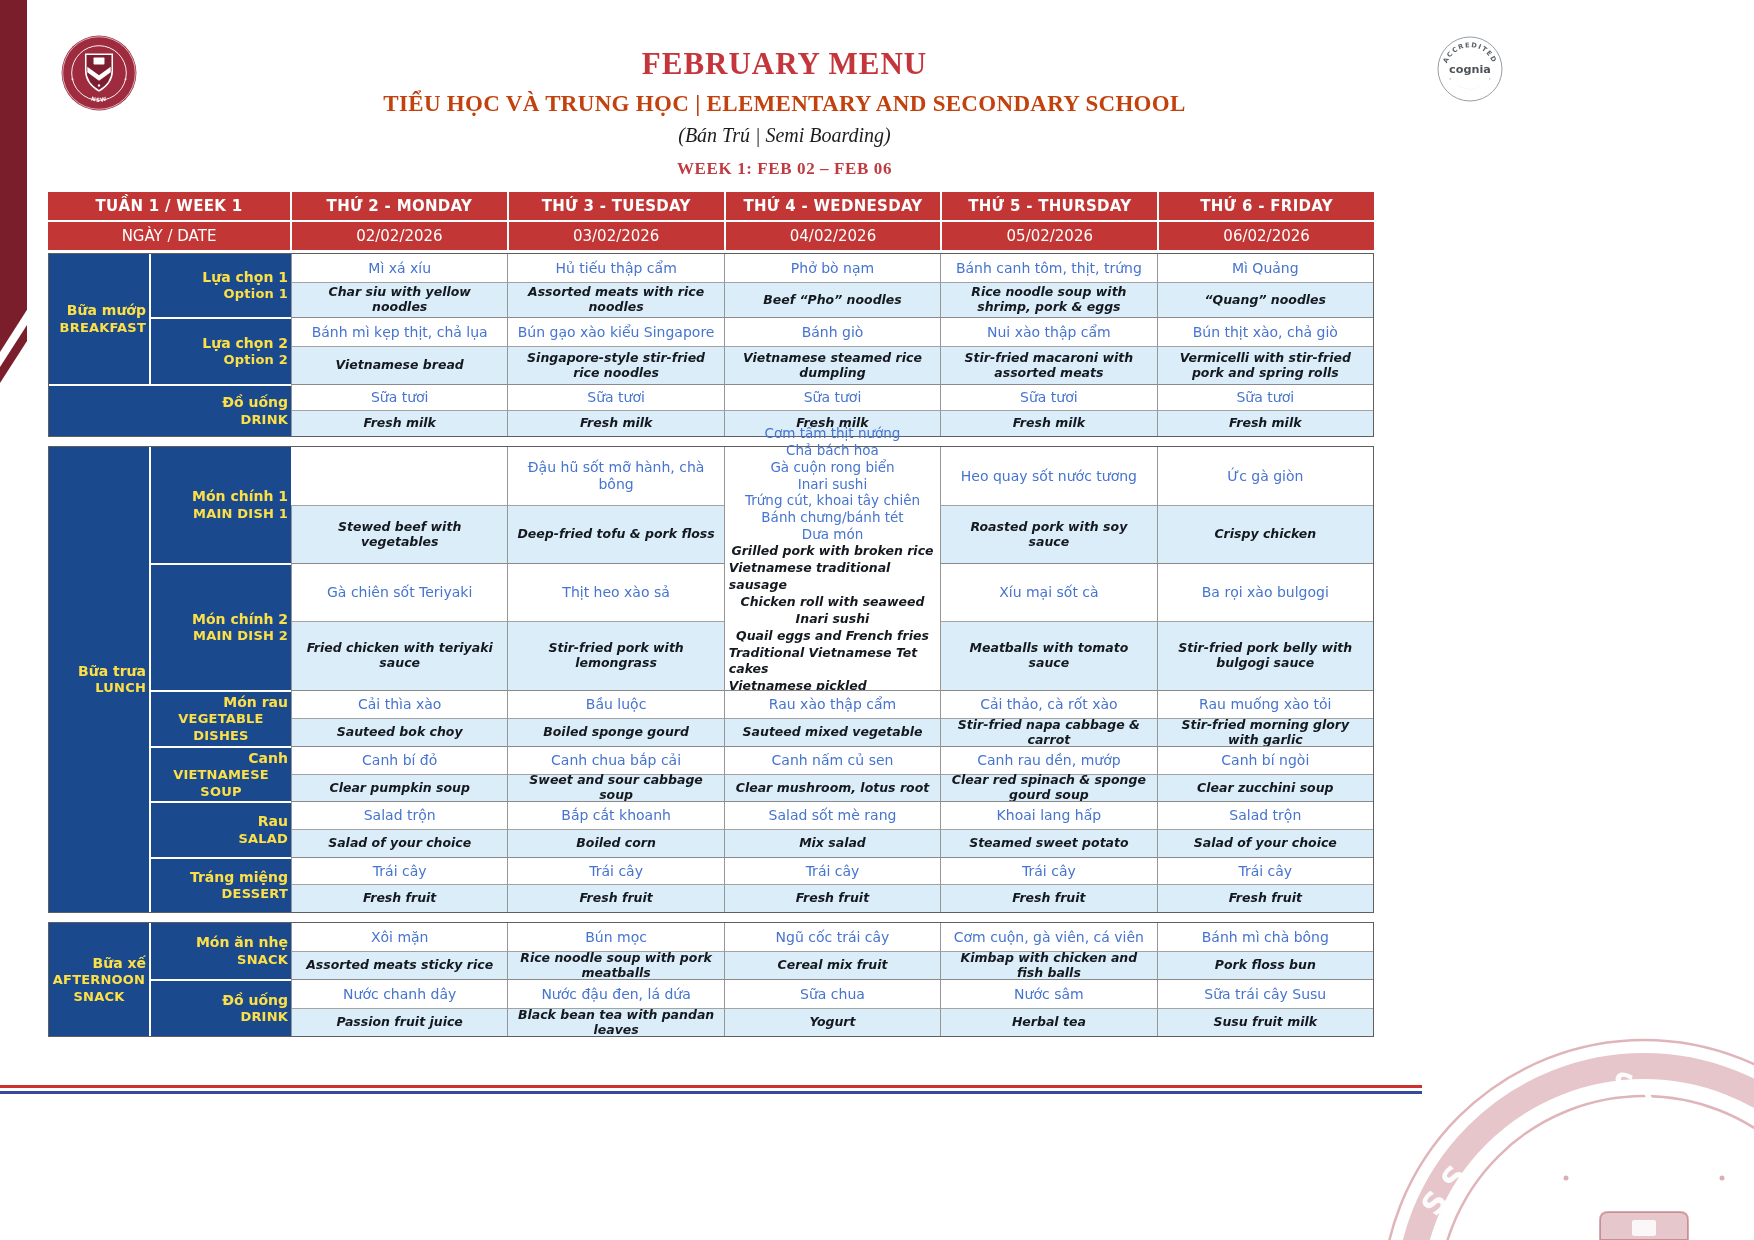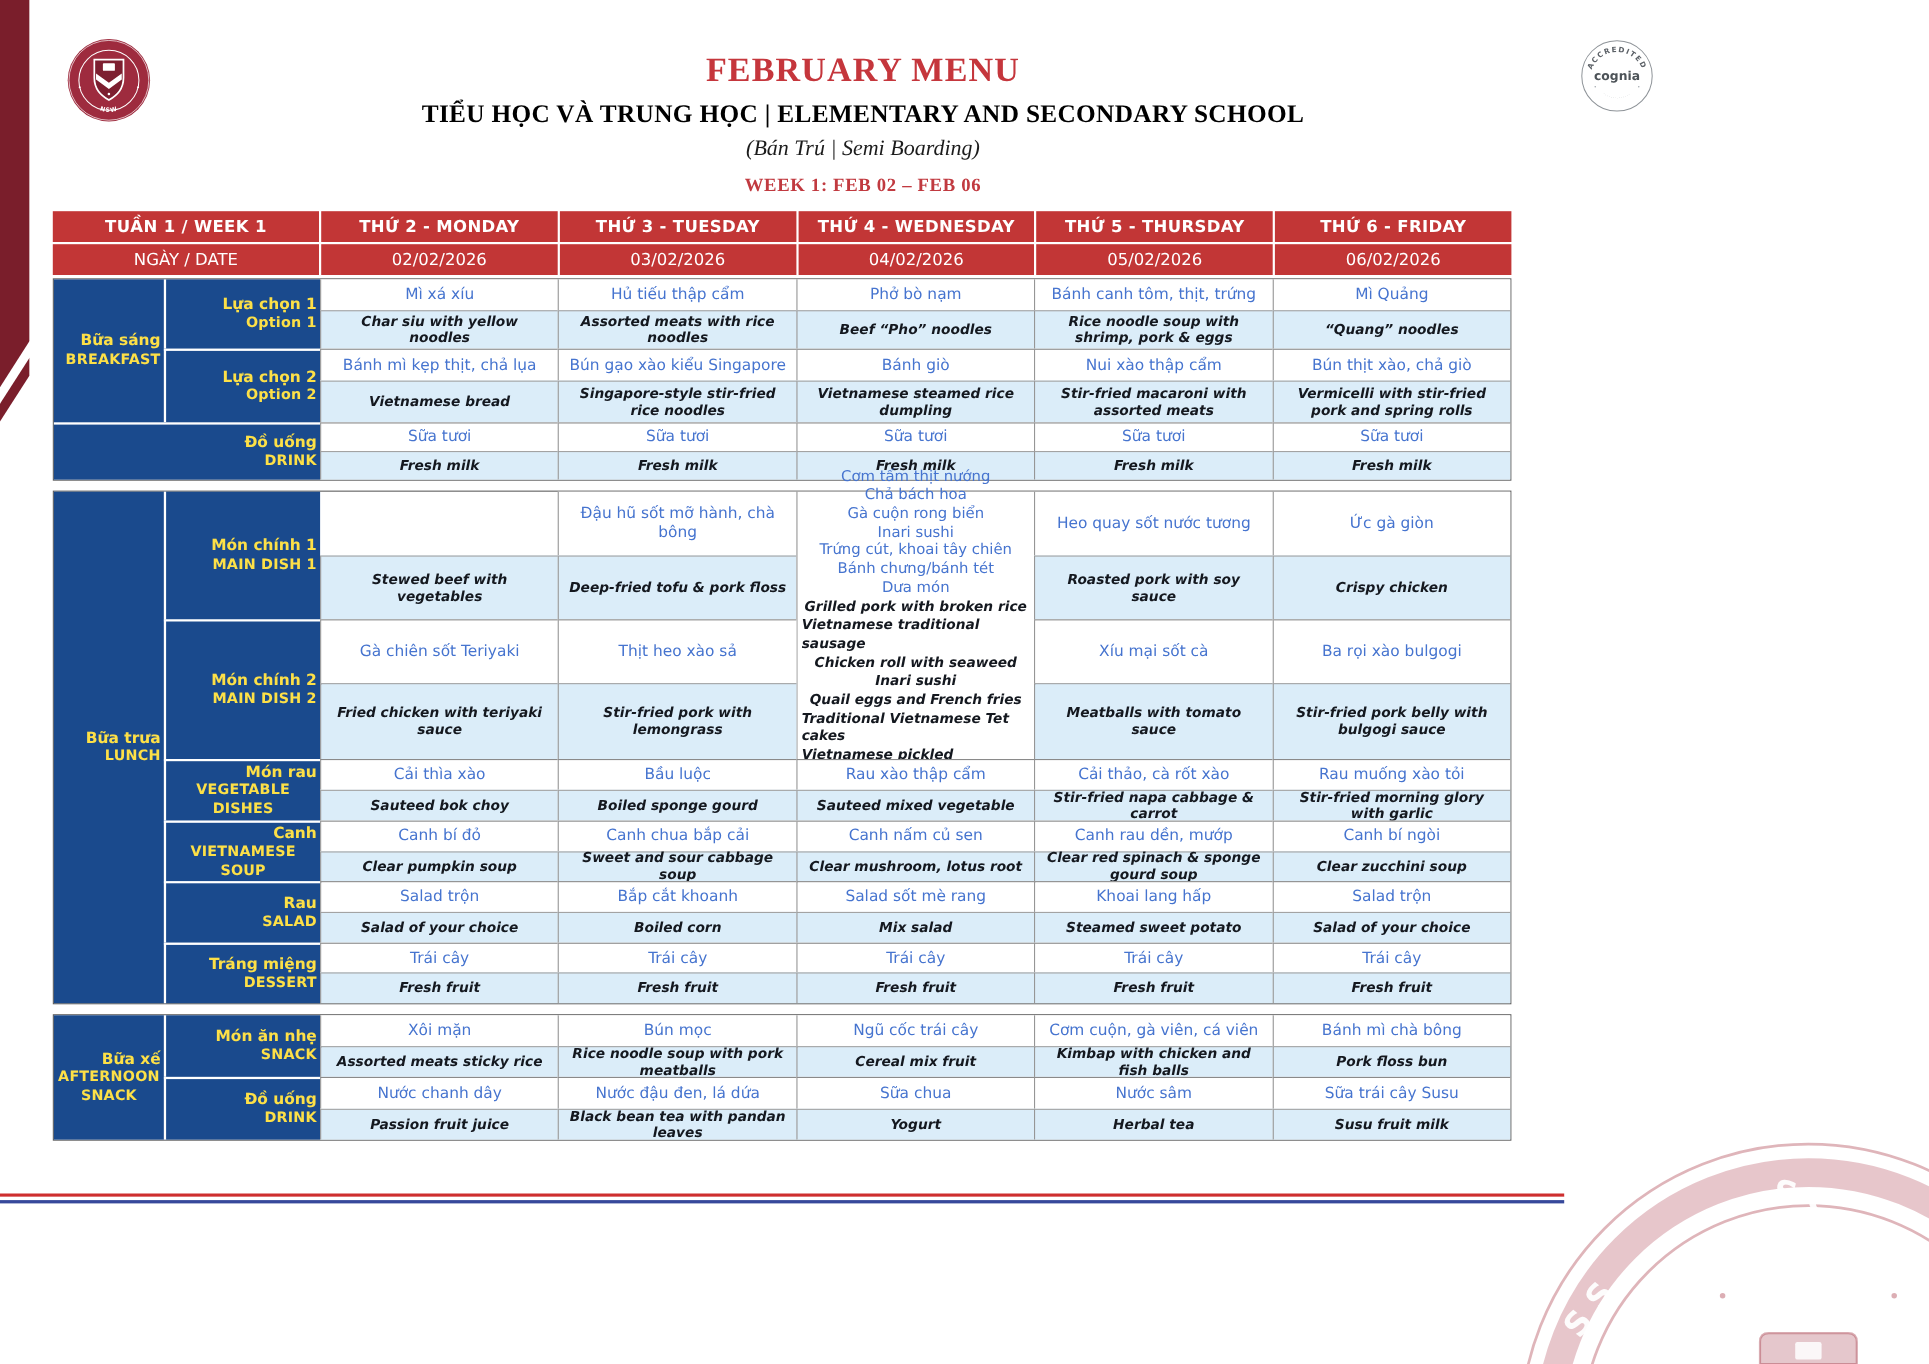--- a/index.html
+++ b/index.html
@@ -12,21 +12,21 @@
     clip-path:polygon(0 0,100% 0,100% 88%,0 100%);}
   .ribbon-stripe{position:absolute;left:0;top:318px;width:27px;height:70px;background:#7A1E2B;
     clip-path:polygon(100% 10%,100% 33%,0 93%,0 70%);}
   
   .page-header{position:absolute;left:48px;top:0;width:1473px;height:190px;text-align:center;}
   .h-title{position:absolute;left:0;top:46px;width:100%;
     font-family:"Liberation Serif","DejaVu Serif",serif;font-size:31px;letter-spacing:1px;
     color:#C5363C;font-weight:600;}
   .h-subtitle{position:absolute;left:0;top:91px;width:100%;
     font-family:"Liberation Serif","DejaVu Serif",serif;font-size:23px;font-weight:bold;
-    color:#000000;letter-spacing:.3px;}
+    color:#c2410c;letter-spacing:.3px;}
   .h-sub2{position:absolute;left:0;top:124px;width:100%;
     font-family:"Liberation Serif","DejaVu Serif",serif;font-size:20px;font-style:italic;color:#1c1c1c;}
   .h-week{position:absolute;left:0;top:159px;width:100%;
     font-family:"Liberation Serif","DejaVu Serif",serif;font-size:17px;font-weight:bold;
     color:#C13A40;letter-spacing:.6px;}
   .logo{position:absolute;left:60px;top:34px;width:78px;height:78px;}
   .badge{position:absolute;left:1437px;top:36px;width:66px;height:66px;}
   
   .menu-table{position:absolute;left:48px;top:192px;width:1326px;}
   .block{display:grid;box-sizing:border-box;}
@@ -116,21 +116,21 @@
         <div class="red-cell bold">THỨ 6 - FRIDAY</div>
         <div class="red-cell">NGÀY / DATE</div>
         <div class="red-cell">02/02/2026</div>
         <div class="red-cell">03/02/2026</div>
         <div class="red-cell">04/02/2026</div>
         <div class="red-cell">05/02/2026</div>
         <div class="red-cell">06/02/2026</div>
       </div>
       <div class="block section-block" style="grid-template-columns: 100px 142px repeat(5, 1fr); grid-template-rows: 28px 35px 29px 38px 26px 26px;">
         <div class="lbl" style="grid-area: 1 / 1 / 5;">
-          <div class="vi">Bữa sáng</div>
+          <div class="vi">Bữa mướp</div>
           <div class="en">BREAKFAST</div>
         </div>
         <div class="lbl col2" style="grid-area: 1 / 2 / 3;">
           <div class="vi">Lựa chọn 1</div>
           <div class="en">Option 1</div>
         </div>
         <div class="cell vn" style="grid-area: 1 / 3;">Mì xá xíu</div>
         <div class="cell en" style="grid-area: 2 / 3;">Char siu with yellow noodles</div>
         <div class="cell vn" style="grid-area: 1 / 4;">Hủ tiếu thập cẩm</div>
         <div class="cell en" style="grid-area: 2 / 4;">Assorted meats with rice noodles</div>

